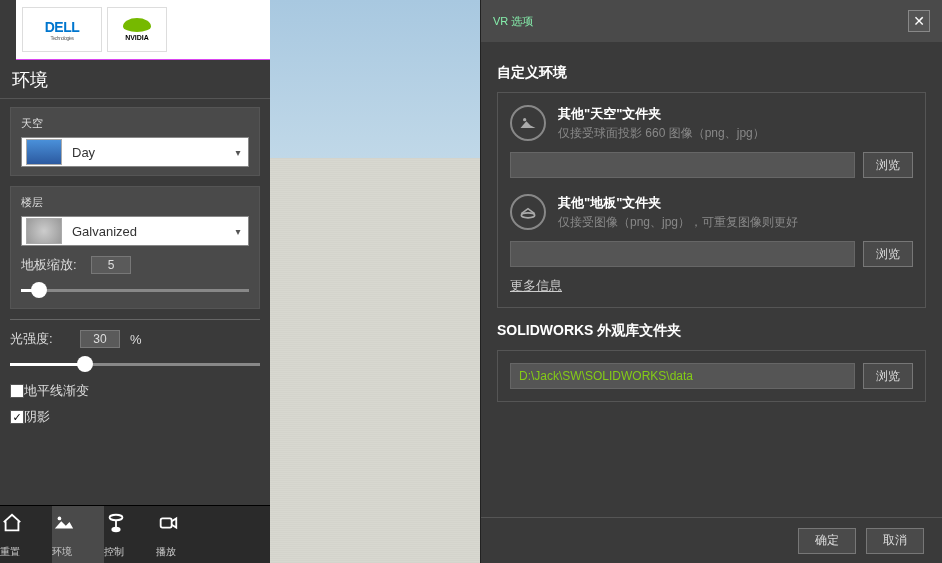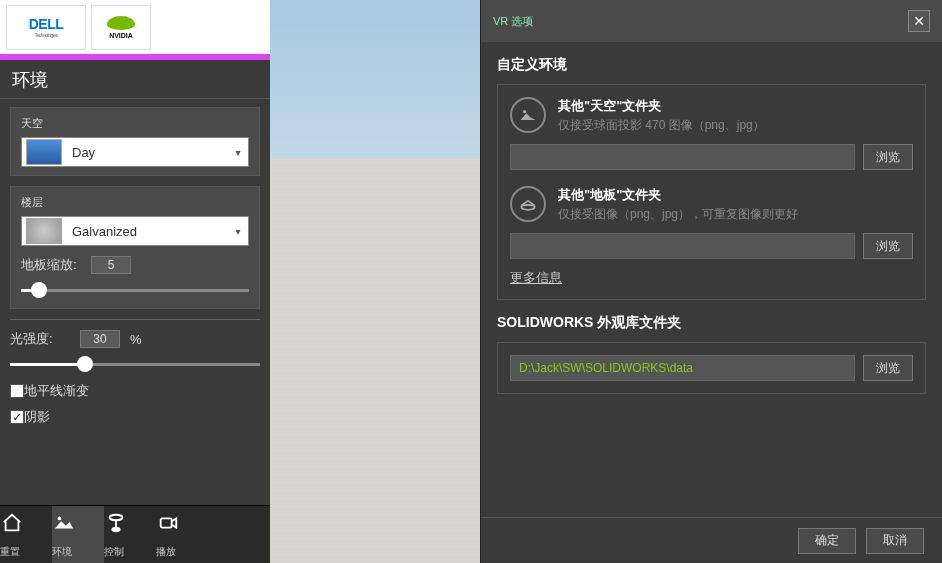--- a/index.html
+++ b/index.html
@@ -1,20 +1,20 @@
 <!DOCTYPE html>
 <html><head>
   <meta charset="utf-8">
   <style>
     * { margin: 0; padding: 0; box-sizing: border-box; font-family: Arial, "Microsoft YaHei", sans-serif; }
     body { width: 942px; height: 563px; display: flex; background: #b8b8b8; overflow: hidden; }
     
     
     .left-panel { width: 270px; height: 100%; background: #3a3a3a; display: flex; flex-direction: column; position: relative; z-index: 2; }
-    .logos { height: 60px; background: #fff; display: flex; align-items: center; gap: 1px; border-bottom: 6px solid #d946ef; }
+    .logos { height: 60px; background: #fff; display: flex; align-items: center; gap: 1px; border-bottom: 1px solid #d946ef; margin-left: 16px; }
     .logo-dell { width: 80px; height: 45px; margin-left: 6px; background: #fff; border: 1px solid #ddd; display: flex; flex-direction: column; align-items: center; justify-content: center; color: #0076ce; font-size: 14px; font-weight: bold; letter-spacing: -0.5px; }
     .logo-dell .sub { font-size: 5px; color: #666; font-weight: normal; }
     .logo-nvidia { width: 60px; height: 45px; margin-left: 4px; background: #fff; border: 1px solid #ddd; display: flex; flex-direction: column; align-items: center; justify-content: center; }
     .nvidia-eye { width: 28px; height: 14px; background: #76b900; border-radius: 50% 50% 50% 50% / 60% 60% 40% 40%; position: relative; margin-bottom: 2px; }
     .nvidia-text { font-size: 7px; font-weight: bold; color: #000; }
     
     .panel-title { color: #fff; font-size: 18px; padding: 8px 12px 6px; border-bottom: 1px solid #555; }
     .panel-body { padding: 8px 10px; flex: 1; overflow: auto; }
     .section { background: #4a4a4a; padding: 8px 10px; margin-bottom: 10px; border: 1px solid #555; }
     .section-title { color: #ddd; font-size: 11px; margin-bottom: 6px; }
@@ -45,21 +45,21 @@
     
     
     .viewport { flex: 1; background: linear-gradient(180deg, #a8c8e0 0%, #c0d8e8 28%, #d8d8d0 28.1%, #d8d8d0 100%); position: relative; }
     .viewport::before { content:""; position:absolute; top:28%; left:0; right:0; bottom:0; background: repeating-linear-gradient(0deg, rgba(0,0,0,0.02) 0 1px, transparent 1px 2px); }
     
     
     .dialog { width: 462px; height: 100%; background: #3a3a3a; border-left: 1px solid #222; display: flex; flex-direction: column; }
     .dialog-header { height: 42px; background: #4a4a4a; display: flex; align-items: center; padding: 0 12px; justify-content: space-between; }
     .dialog-title { color: #86efac; font-size: 11px; }
     .close-btn { width: 22px; height: 22px; border: 1px solid #888; background: #555; color: #fff; display: flex; align-items: center; justify-content: center; font-size: 14px; cursor: pointer; }
-    .dialog-body { flex: 1; padding: 14px 16px; overflow: auto; }
+    .dialog-body { flex: 1; padding: 22px 16px; overflow: auto; }
     .d-section-title { color: #fff; font-size: 14px; font-weight: bold; margin-bottom: 10px; }
     .d-group { border: 1px solid #555; padding: 12px; margin-bottom: 14px; }
     .d-entry { display: flex; gap: 12px; margin-bottom: 10px; }
     .d-icon { width: 36px; height: 36px; border: 2px solid #888; border-radius: 50%; display: flex; align-items: center; justify-content: center; color: #aaa; font-size: 18px; flex-shrink: 0; }
     .d-entry-text { flex: 1; }
     .d-entry-title { color: #fff; font-size: 13px; font-weight: bold; }
     .d-entry-sub { color: #888; font-size: 12px; margin-top: 2px; }
     .d-input-row { display: flex; gap: 8px; margin-bottom: 16px; }
     .d-input { flex: 1; height: 26px; background: #555; border: 1px solid #666; color: #84cc16; padding: 0 8px; font-size: 12px; }
     .d-btn { width: 50px; height: 26px; background: #4a4a4a; border: 1px solid #777; color: #ddd; font-size: 12px; cursor: pointer; display: flex; align-items: center; justify-content: center; }
@@ -194,21 +194,21 @@
     <div class="d-group">
       <div class="d-entry">
         <div class="d-icon">
           <svg width="20" height="20" viewBox="0 0 24 24" fill="#aaa">
               <circle cx="8" cy="8" r="2"></circle>
               <path d="M3 18 L10 10 L15 15 L21 18 Z"></path>
             </svg>
         </div>
         <div class="d-entry-text">
           <div class="d-entry-title">其他"天空"文件夹</div>
-          <div class="d-entry-sub">仅接受球面投影 470 图像（png、jpg）</div>
+          <div class="d-entry-sub">仅接受球面投影 660 图像（png、jpg）</div>
         </div>
       </div>
       <div class="d-input-row">
         <div class="d-input"></div>
         <div class="d-btn">浏览</div>
       </div>
 
       <div class="d-entry">
         <div class="d-icon">
           <svg width="20" height="20" viewBox="0 0 24 24" fill="none" stroke="#aaa" stroke-width="2">

